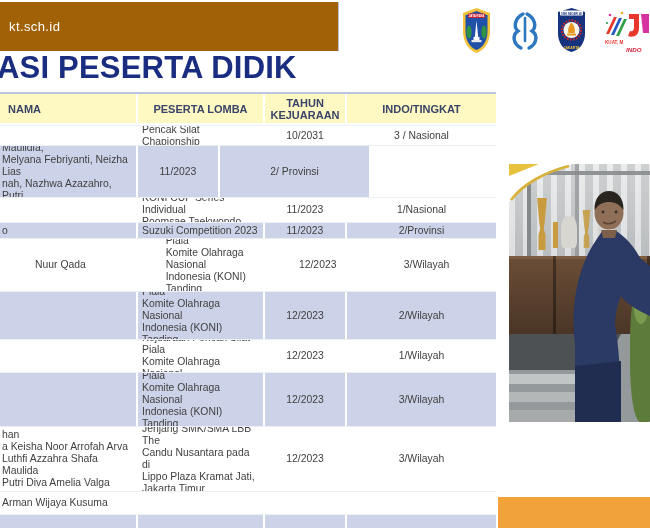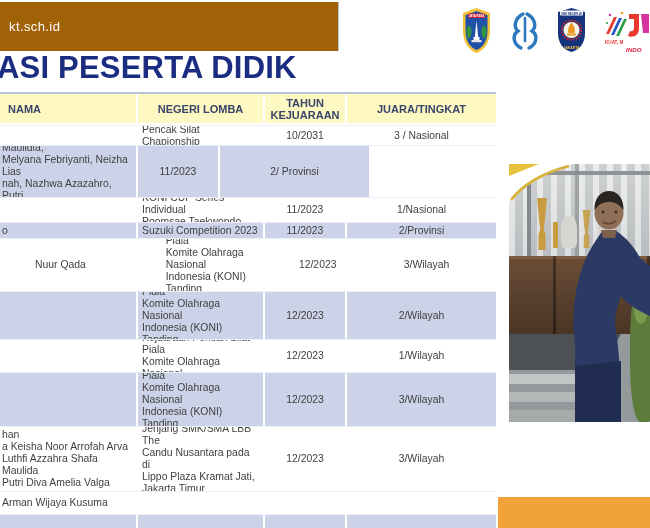--- a/index.html
+++ b/index.html
@@ -128,24 +128,24 @@
       <text x="1" y="37" font-size="4.6" fill="#e8372c" font-weight="bold">KUAT, M</text>
       <text x="22" y="45" font-size="6.2" fill="#d6203c" font-weight="bold" font-style="italic">INDO</text>
     </svg>
   </div>
 
   <h1 class="page-title">ASI PESERTA DIDIK</h1>
 
   <div id="prestasi-table">
       <div class="trow thead" style="height: 33px;">
         <div class="tcell c0 hcell" style="width: 136px;">NAMA</div>
-        <div class="tcell c1 hcell" style="width: 127px;">NEGERI LOMBA</div>
+        <div class="tcell c1 hcell" style="width: 127px;">PESERTA LOMBA</div>
         <div class="tcell c2 hcell" style="width: 82px;">TAHUN
 KEJUARAAN</div>
-        <div class="tcell c3 hcell" style="width: 151px;">JUARA/TINGKAT</div>
+        <div class="tcell c3 hcell" style="width: 151px;">INDO/TINGKAT</div>
       </div>
       <div class="trow" style="height: 20px;">
         <div class="tcell c0" style="width: 136px;"></div>
         <div class="tcell c1" style="width: 127px;">Pencak Silat Chapionship</div>
         <div class="tcell c2" style="width: 82px;">10/2031</div>
         <div class="tcell c3" style="width: 151px;">3 / Nasional</div>
       </div>
       <div class="trow band" style="height: 52px;">
         <div class="tcell c0" style="width: 136px;">Saskia Maelani, Silva Maulidia,
 Melyana Febriyanti, Neizha Lias

